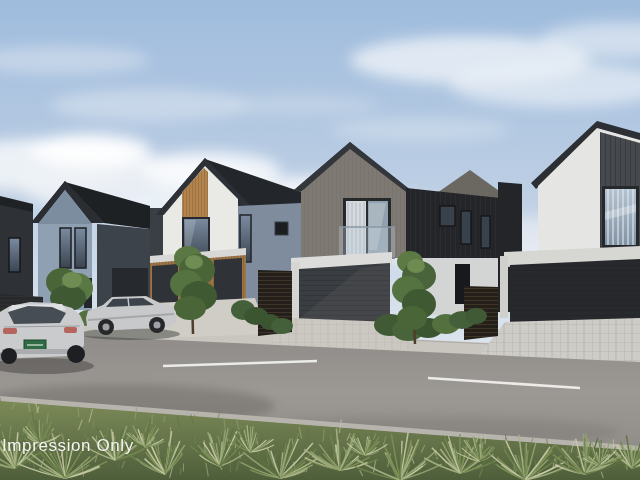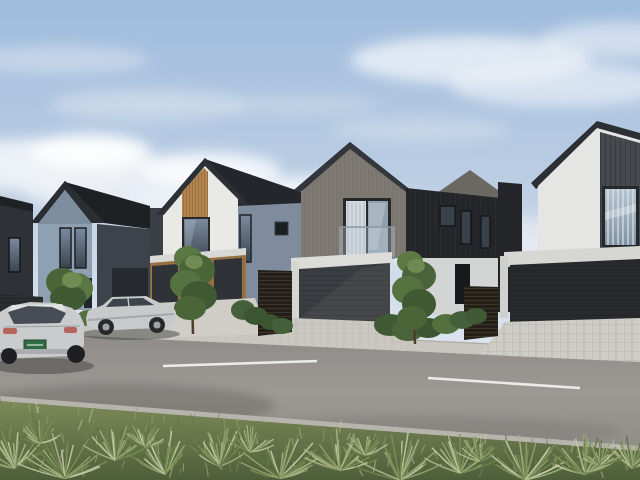--- a/index.html
+++ b/index.html
@@ -972,13 +972,14 @@
             <path d="M600,465 Q593.7,455.1 589.0,444.3" stroke="#70854f" stroke-width="1.1" fill="none" opacity=".9"></path>
             <path d="M600,465 Q606.1,460.7 610.1,454.4" stroke="#c6caa6" stroke-width="1.1" fill="none" opacity=".9"></path>
             <path d="M600,465 Q591.2,461.9 584.5,455.4" stroke="#7e9158" stroke-width="1.1" fill="none" opacity=".9"></path>
             <path d="M600,465 Q600.7,452.6 601.3,440.1" stroke="#5d7242" stroke-width="1.1" fill="none" opacity=".9"></path>
             <path d="M600,465 Q611.8,461.8 621.7,454.8" stroke="#93a471" stroke-width="1.1" fill="none" opacity=".9"></path>
           </g>
         </g>
   </g>
 </svg>
 
+<div class="watermark" style="color: rgb(244, 245, 243);">Impression Only</div>
 </div>
 
 </body></html>

